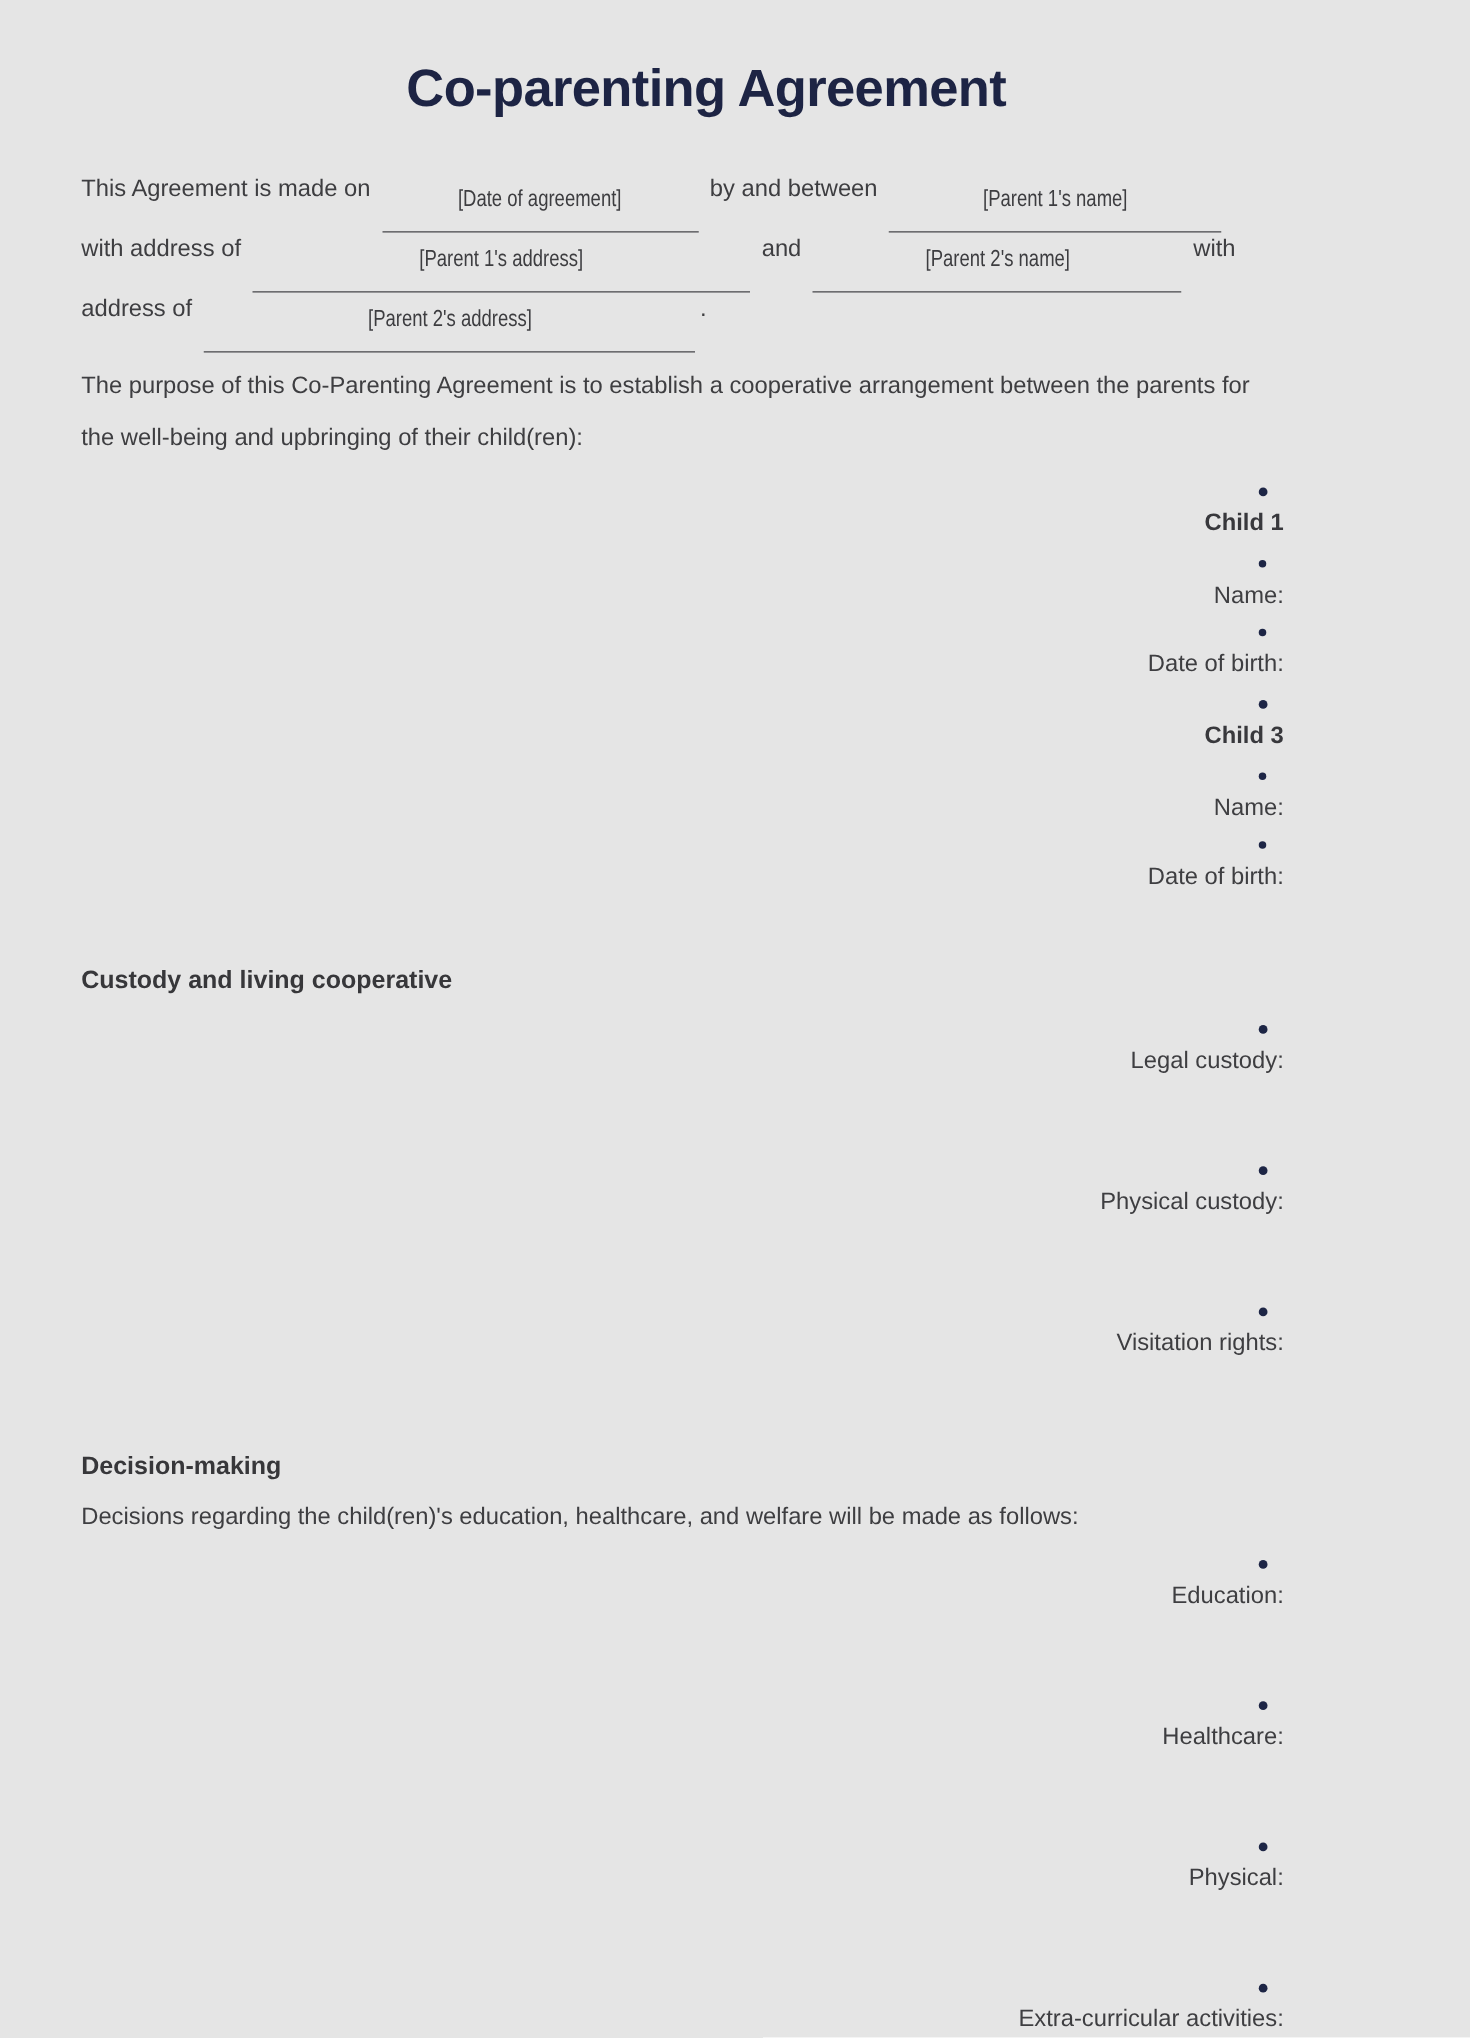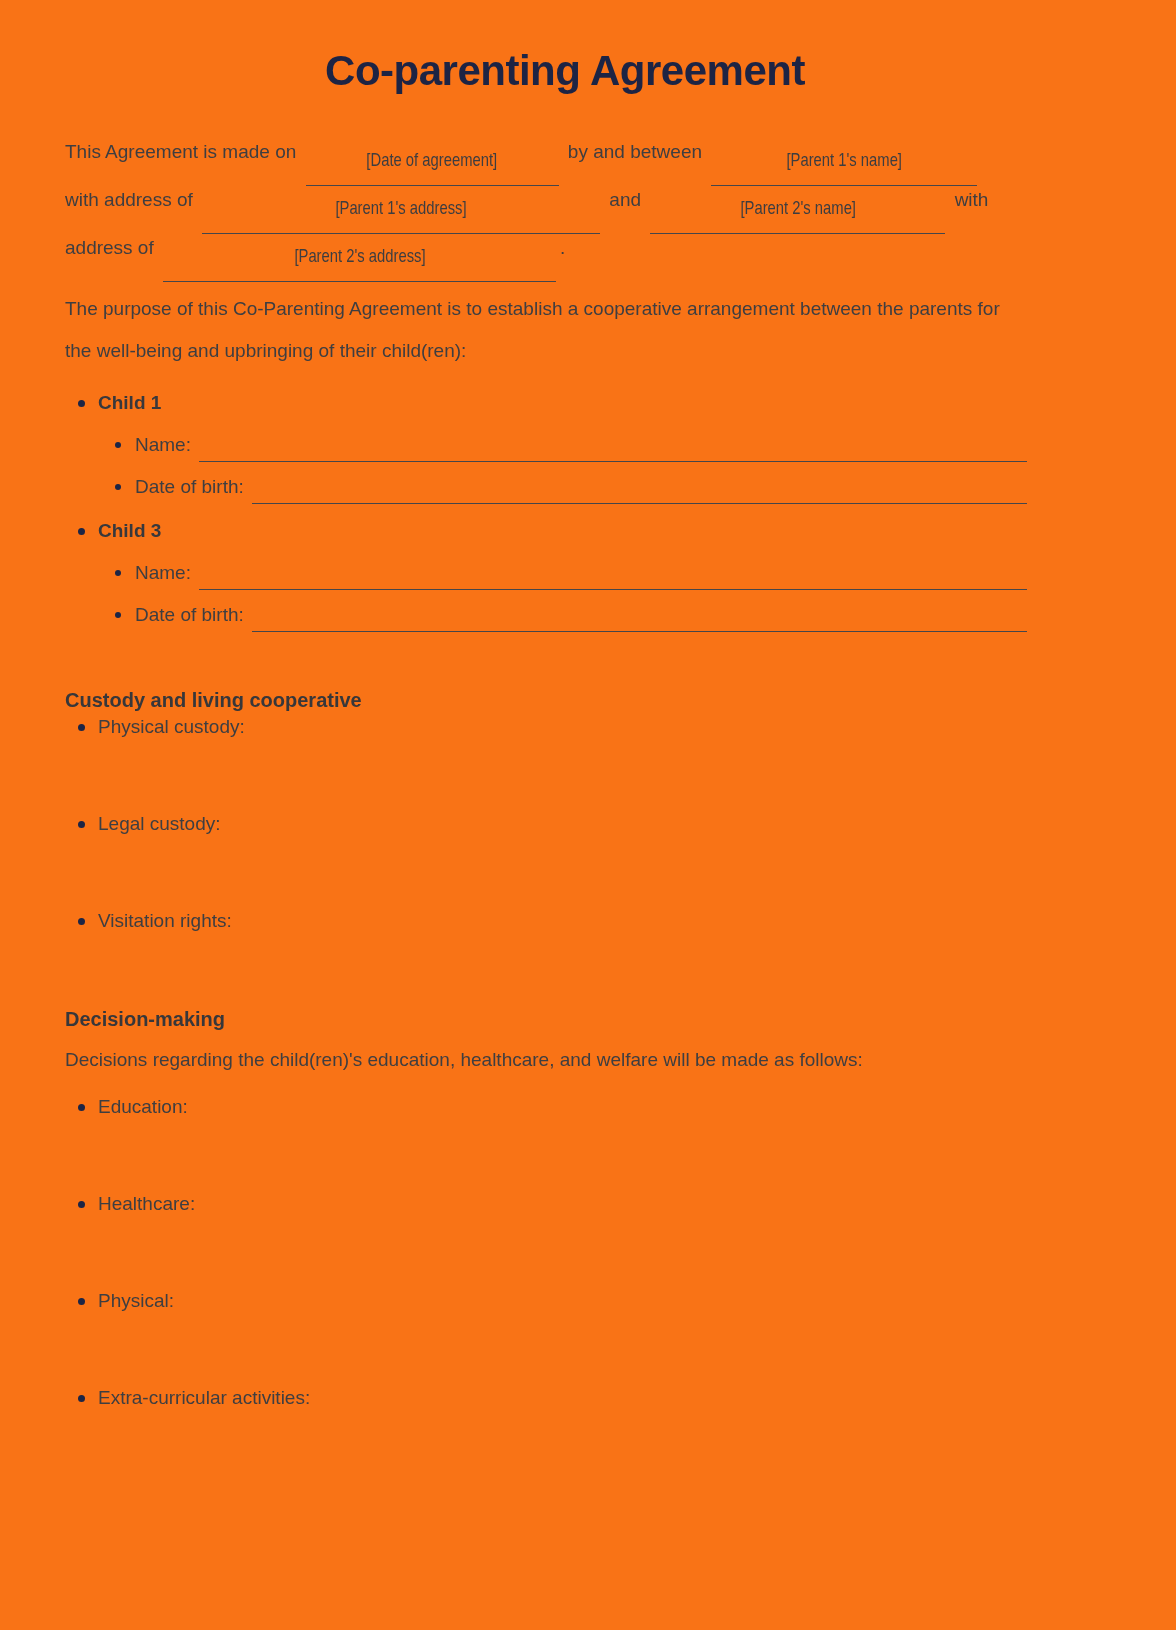--- a/index.html
+++ b/index.html
@@ -1,19 +1,19 @@
 <!DOCTYPE html>
 <html><head>
 <meta charset="utf-8">
 <style>
   html,body{margin:0;padding:0;background:#ffffff;}
   .page{
     position:relative;
     width:1176px;height:1630px;
-    background:#f97316;
+    background:#e5e5e5;
     box-sizing:border-box;
     padding:48px 149px 0 65px;
     overflow:hidden;
     font-family:"Liberation Sans", sans-serif;
     color:#3e3e41;
     font-size:19px;
   }
   h1.doc-title{
     margin:0;
     font-size:42px;
@@ -40,21 +40,21 @@
   .blank .ph{
     display:inline-block;
     transform:scaleX(0.8);
     transform-origin:50% 50%;
     font-size:18.5px;
     color:#3d3d40;
     white-space:nowrap;
   }
   .purpose{margin-top:14px;line-height:42px;}
   .children{margin-top:14px;}
-  .li{display:flex;align-items:flex-end;line-height:26px;}
+  .li{display:flex;align-items:flex-end;line-height:26px;flex-direction:column;}
   .dot{flex:0 0 auto;width:7px;height:7px;border-radius:50%;background:#1d2545;margin:0 13px 9px 0;}
   .lvl1{padding-left:13px;margin-top:18px;}
   .lvl1 .lbl{font-weight:bold;color:#38383c;}
   .lvl2{padding-left:49px;margin-top:16px;justify-content:space-between;}
   .lvl2 .dot{width:6px;height:6px;margin:0 14px 10px 1px;}
   .fill{flex:1 1 auto;border-bottom:1.7px solid #46464a;margin:0 0 -4px 8px;}
   .section-heading{
     font-size:20px;font-weight:bold;color:#37373a;line-height:28px;margin:0;
   }
   .custody-heading{margin-top:58px;}
@@ -117,27 +117,27 @@
       <span class="dot"></span>
       <span class="lbl">Date of birth:</span>
       <span class="fill"></span>
     </div>
 
   </div>
 
   <h2 class="section-heading custody-heading">Custody and living cooperative</h2>
 
   <div>
+    <div class="li lvl1 first-cust spaced">
+      <span class="dot"></span>
+      <span>Legal custody:</span>
+    </div>
     <div class="li lvl1 spaced" style="margin-top:0">
       <span class="dot"></span>
       <span>Physical custody:</span>
-    </div>
-    <div class="li lvl1 first-cust spaced">
-      <span class="dot"></span>
-      <span>Legal custody:</span>
     </div>
     <div class="li lvl1 spaced" style="margin-top:12px">
       <span class="dot"></span>
       <span>Visitation rights:</span>
     </div>
   </div>
 
   <h2 class="section-heading decision-heading">Decision-making</h2>
 
   <p class="decision-intro">Decisions regarding the child(ren)'s education, healthcare, and welfare will be made as follows:</p>

